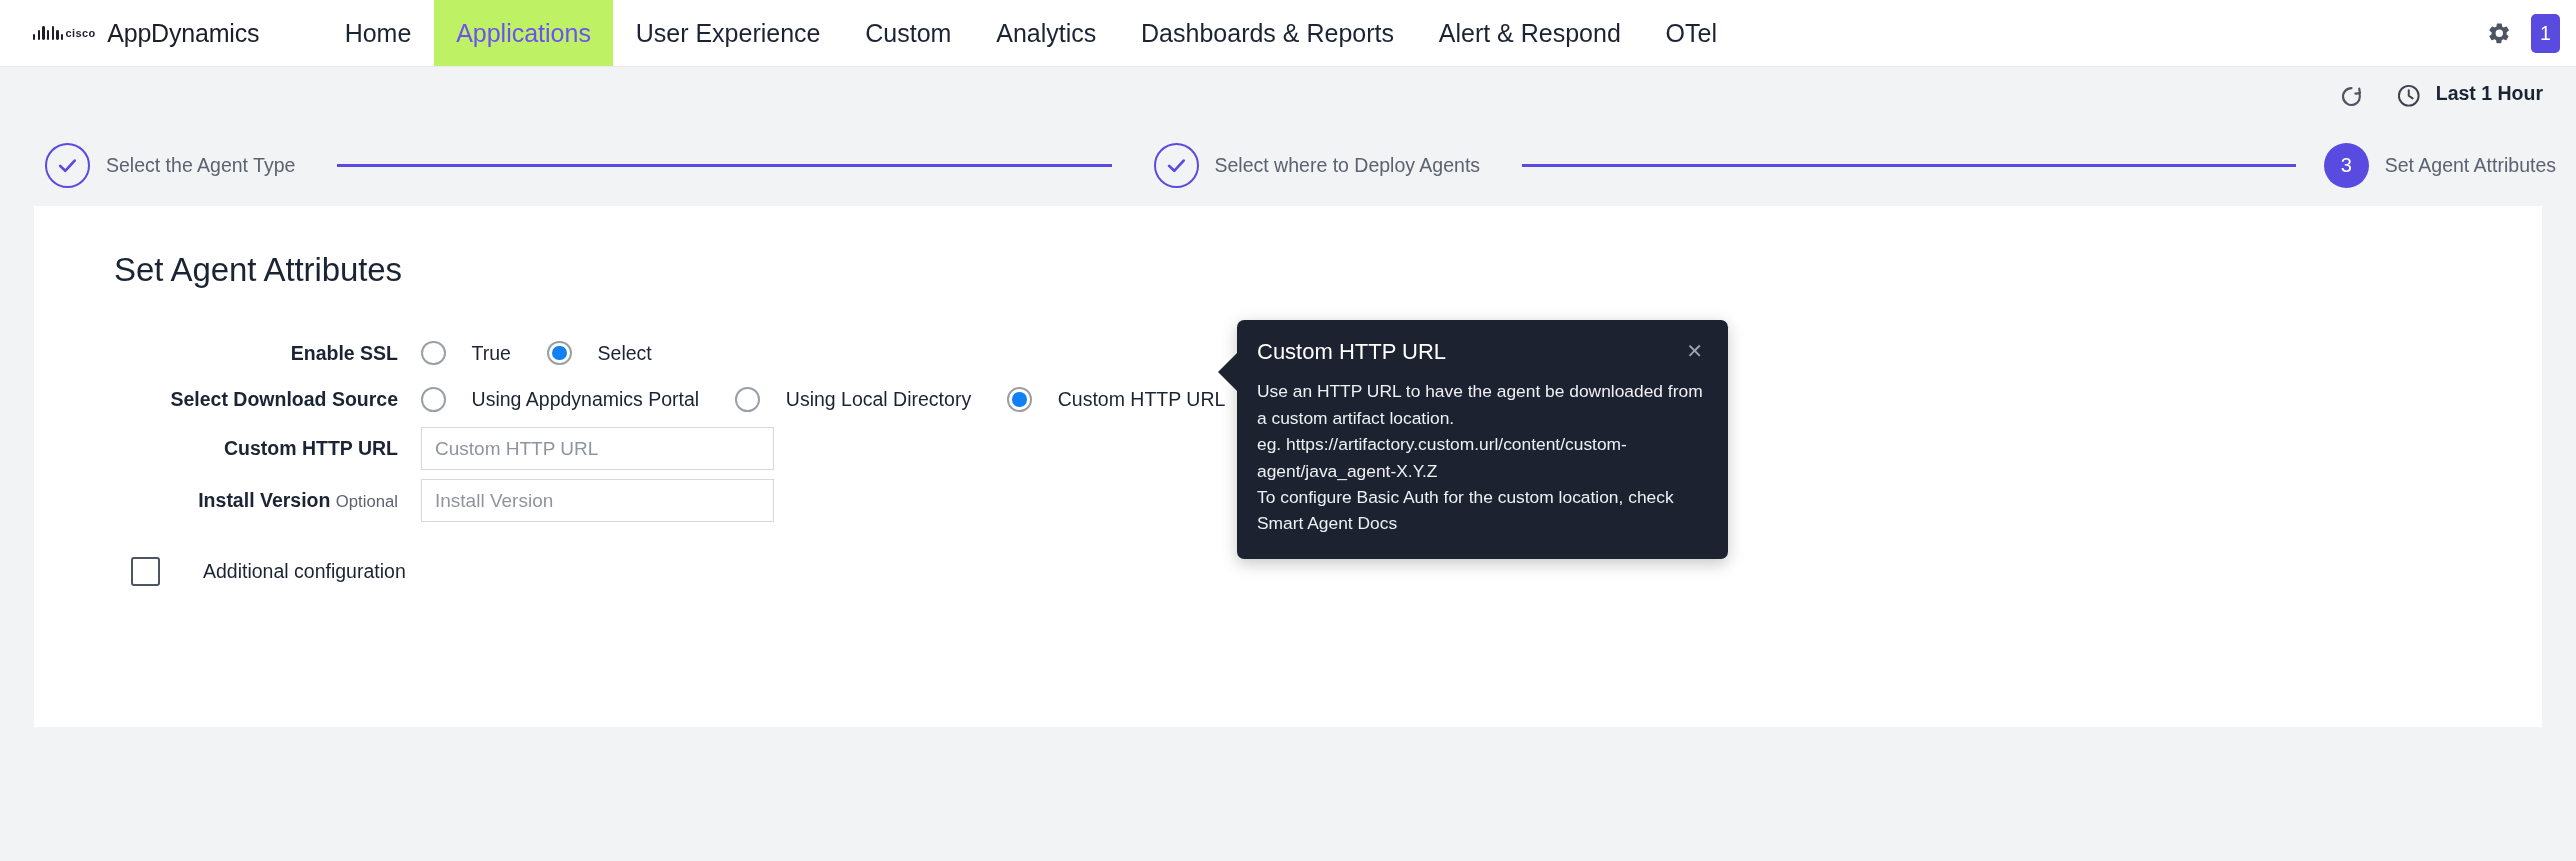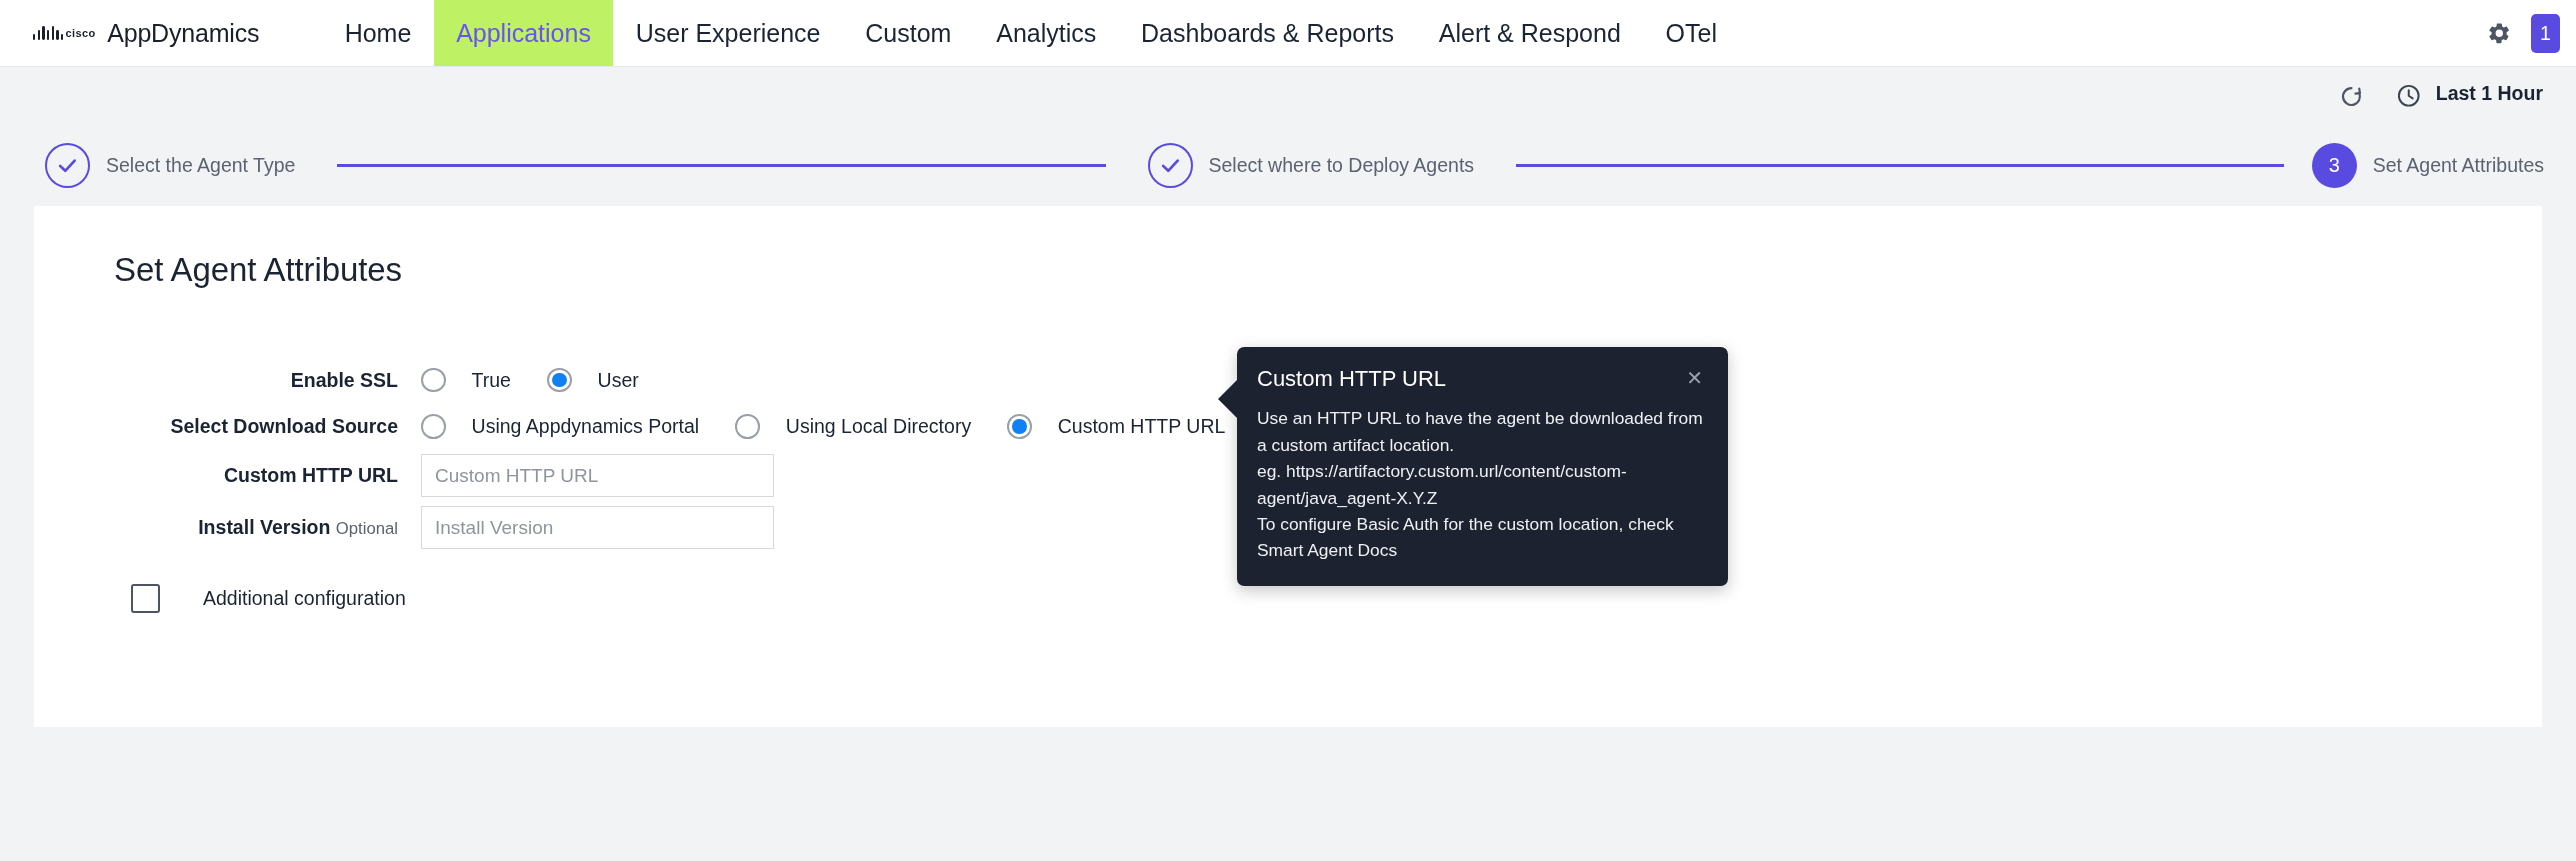--- a/index.html
+++ b/index.html
@@ -126,21 +126,21 @@
     font-size: 19.5px;
     font-weight: bold;
     color: #1b2433;
   }
 
   
   .stepper {
     height: 81px;
     display: flex;
     align-items: center;
-    padding: 0 32px 0 45px;
+    padding: 0 20px 0 45px;
   }
   .step {
     display: flex;
     align-items: center;
     gap: 16px;
     white-space: nowrap;
   }
   .step-circle-done {
     width: 45px;
     height: 45px;
@@ -183,21 +183,21 @@
   }
   .card-title {
     font-size: 33px;
     color: #1b2433;
     font-weight: 400;
     padding-left: 80px;
     letter-spacing: -0.1px;
   }
 
   .form {
-    margin-top: 72px;
+    margin-top: 45px;
     display: flex;
     flex-direction: column;
     gap: 8.7px;
     position: relative;
   }
   .row {
     display: flex;
     align-items: center;
     min-height: 38px;
   }
@@ -446,21 +446,21 @@
 
     <div class="row">
       <div class="row-label">Enable SSL</div>
       <div class="row-control">
         <div class="radio-opt">
           <span class="radio"></span>
           <span class="radio-text">True</span>
         </div>
         <div class="radio-opt">
           <span class="radio checked"></span>
-          <span class="radio-text">User</span>
+          <span class="radio-text">Select</span>
         </div>
       </div>
     </div>
 
     <div class="row">
       <div class="row-label">Select Download Source</div>
       <div class="row-control">
         <div class="radio-opt">
           <span class="radio"></span>
           <span class="radio-text">Using Appdynamics Portal</span>

